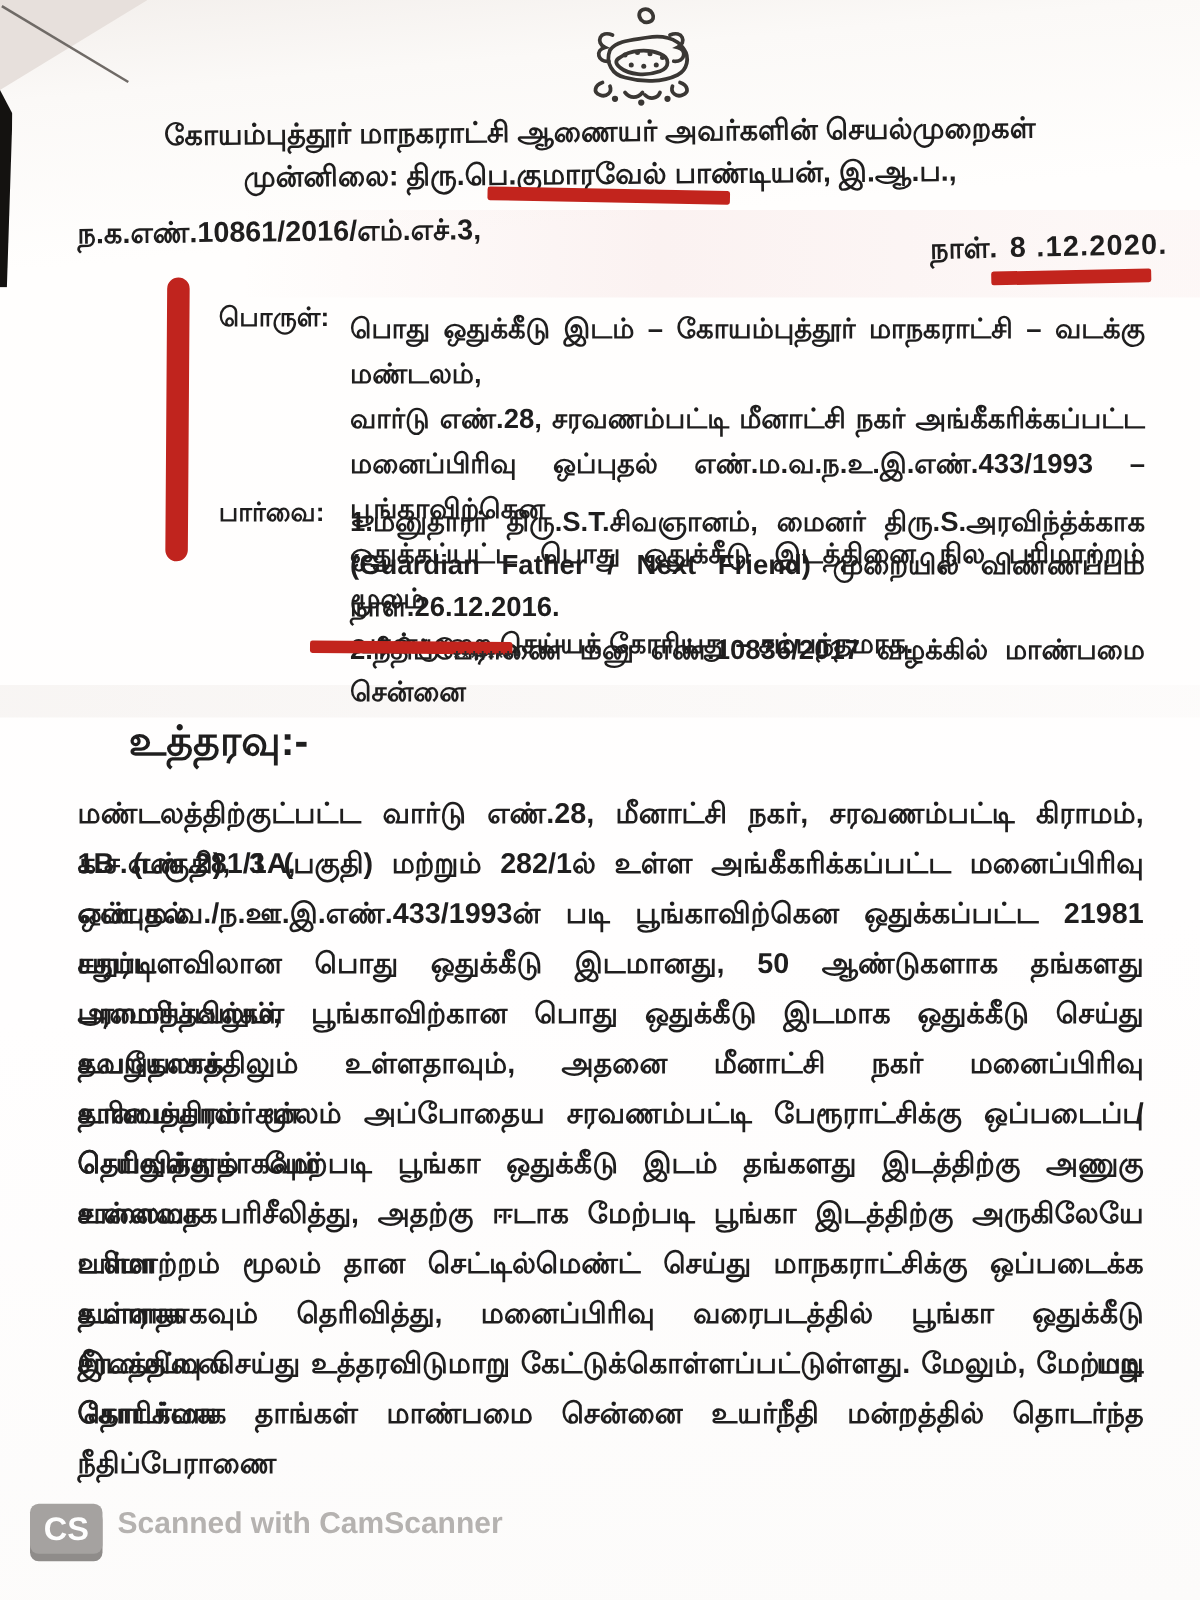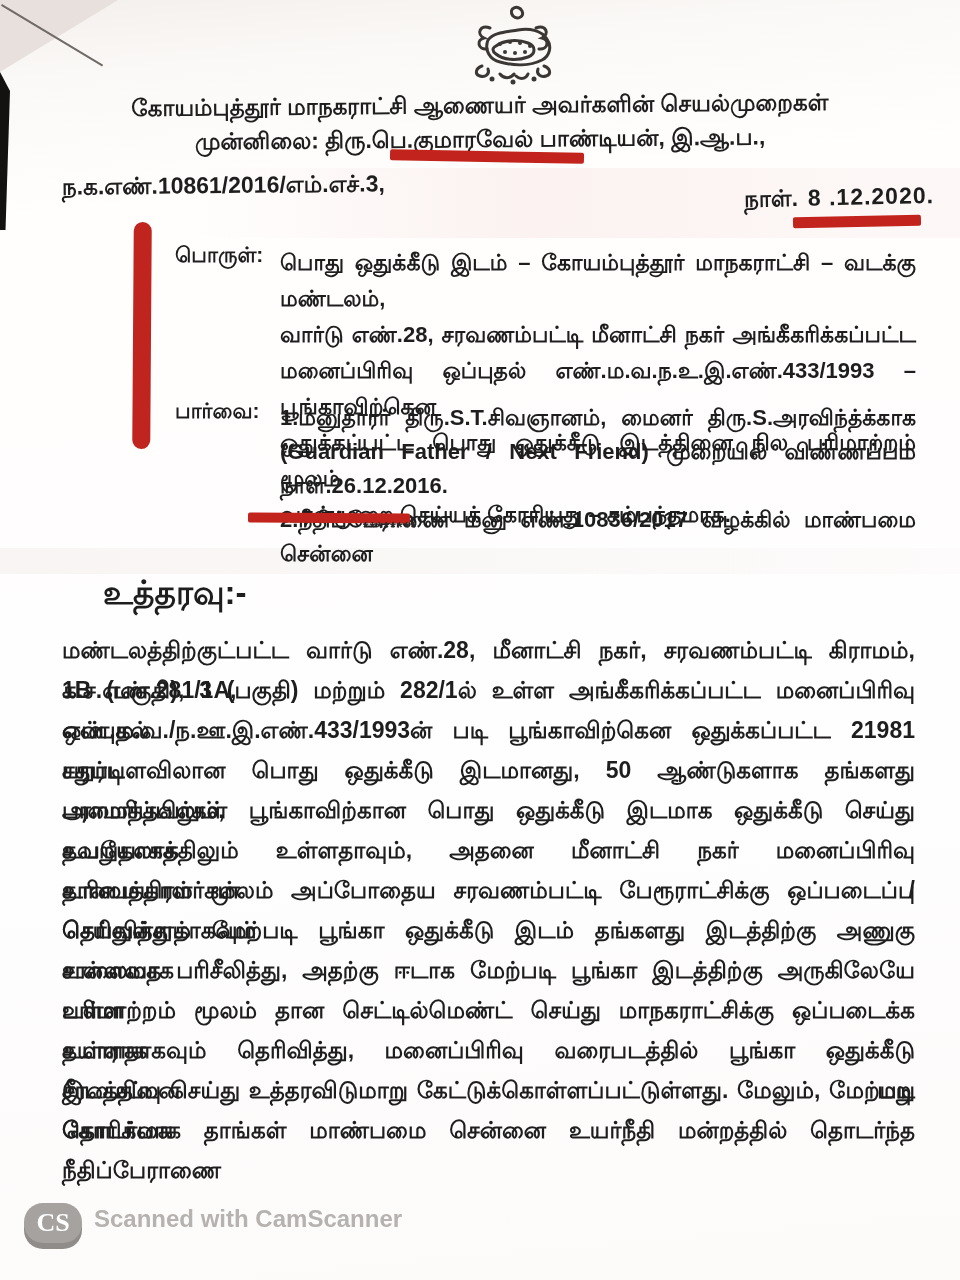--- a/index.html
+++ b/index.html
@@ -45,23 +45,23 @@
   .lline{text-align:left;}
   .separator{position:absolute;left:345px;top:518px;width:90px;text-align:center;
              font-size:15px;font-weight:700;letter-spacing:1px;color:#2a2a2a;}
   .order-label{position:absolute;left:103px;top:574px;font-size:33px;font-weight:700;}
   
   .body-lines{position:absolute;left:62px;top:630px;width:853px;font-size:23px;font-weight:600;line-height:40px;}
   .bline{height:40px;text-align:justify;text-align-last:justify;white-space:normal;}
   .bline.indent{padding-left:112px;}
   
   .watermark{position:absolute;left:24px;top:1203px;display:flex;align-items:flex-start;}
-  .cs-badge{width:58px;height:40px;background:#a5a2a0;border-radius:19px;color:#fefefe;
+  .cs-badge{width:58px;height:40px;background:#a5a2a0;border-radius:7px;color:#fefefe;
             font-size:26px;font-weight:700;display:flex;align-items:center;justify-content:center;
-            box-shadow:0 6px 0 #8f8c8a;letter-spacing:0;font-family:Liberation Serif, serif;}
+            box-shadow:0 6px 0 #8f8c8a;letter-spacing:0;}
   .cs-text{margin-left:12px;margin-top:2px;color:#b5b2b0;font-size:24px;font-weight:600;white-space:nowrap;}
 </style>
 </head>
 <body>
 
 <div class="page">
 
   <div class="tint-band"></div>
   <div class="tint-band2"></div>
   <div class="scan-corner"></div>

